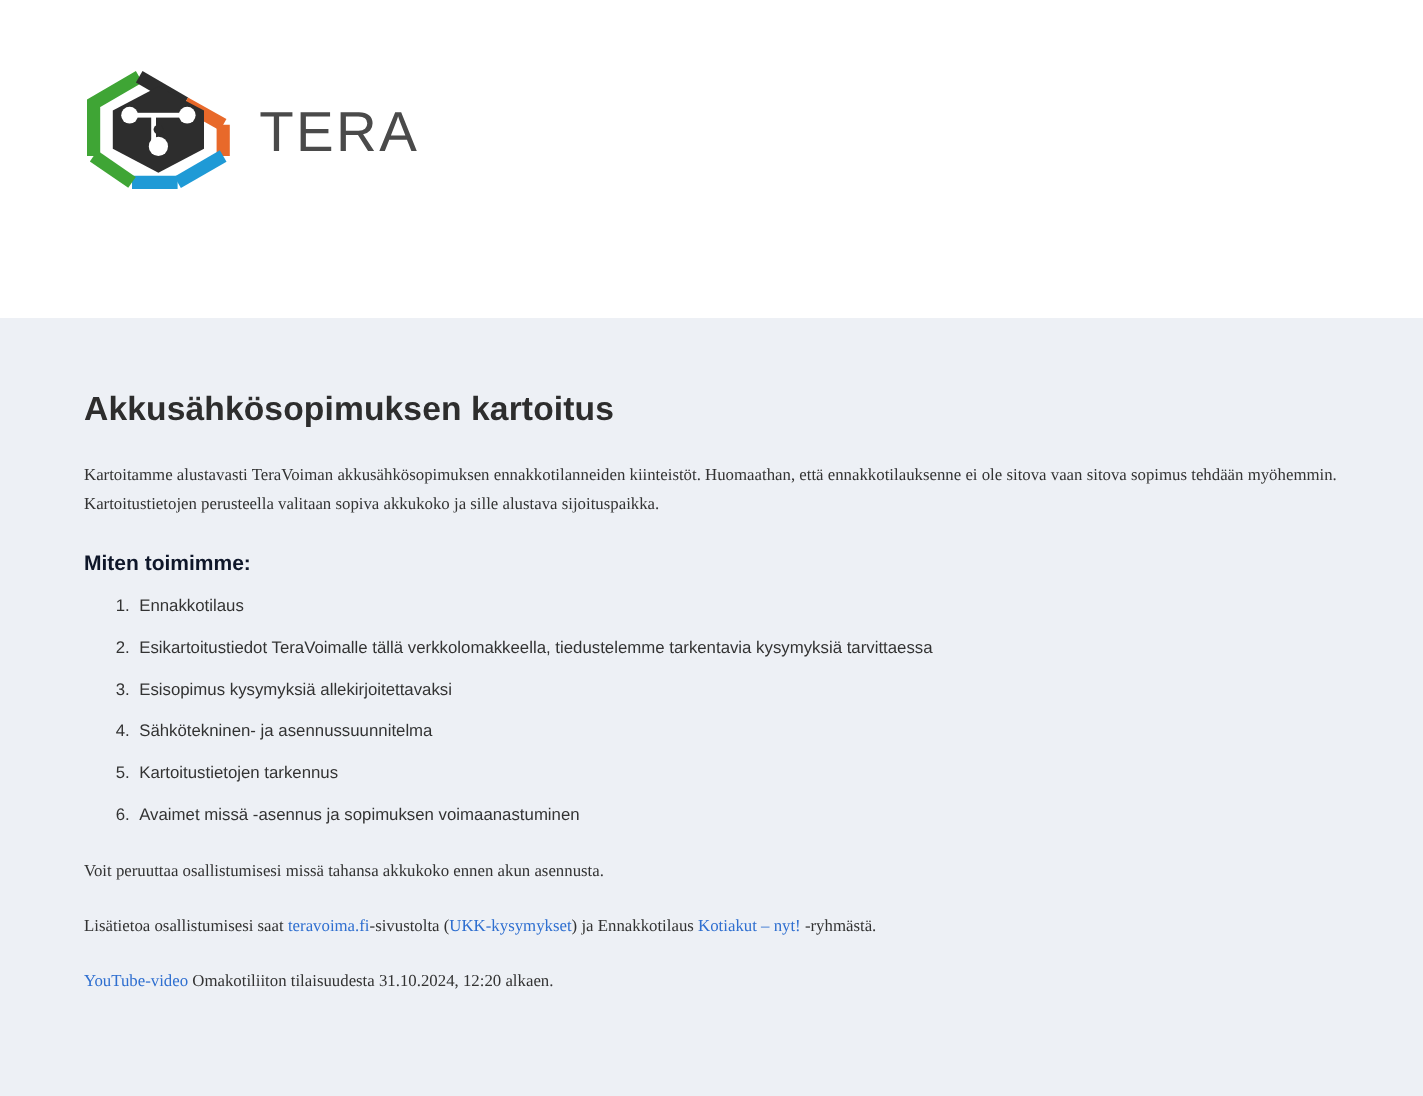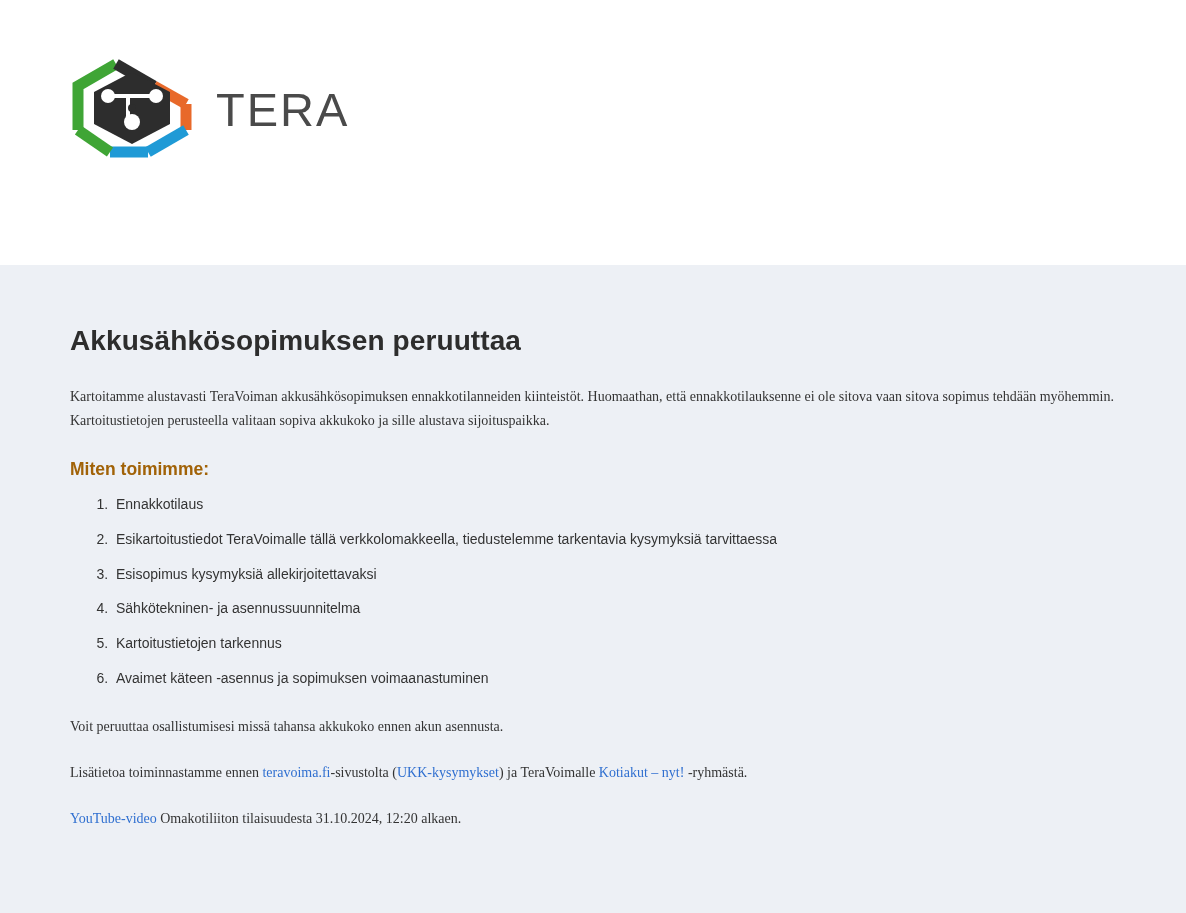--- a/index.html
+++ b/index.html
@@ -88,21 +88,21 @@
     max-width: 1055px;
     font-family: Liberation Serif, serif;
   }
 
   p.lead {
     margin-bottom: 26px;
   }
 
   .subhead {
     font-size: 17.5px;
-    color: #a16207;
+    color: #0f172a;
     font-weight: 600;
     margin: 0 0 14px 0;
   }
 
   ol.steps {
     margin: 0 0 26px 0;
     padding-left: 42px;
     list-style-type: decimal;
   }
 
@@ -154,35 +154,35 @@
         </g>
       </svg>
       <div class="logo-text">
         <span class="line1">TERA</span>
       </div>
     </div>
   </div>
 
   <div class="panel">
 
-    <h1 class="title">Akkusähkösopimuksen peruuttaa</h1>
+    <h1 class="title">Akkusähkösopimuksen kartoitus</h1>
 
     <p class="para lead">Kartoitamme alustavasti TeraVoiman akkusähkösopimuksen ennakkotilanneiden kiinteistöt. Huomaathan, että ennakkotilauksenne ei ole sitova vaan sitova sopimus tehdään myöhemmin. Kartoitustietojen perusteella valitaan sopiva akkukoko ja sille alustava sijoituspaikka.</p>
 
     <p class="subhead">Miten toimimme:</p>
 
     <ol class="steps">
       <li>Ennakkotilaus</li>
       <li>Esikartoitustiedot TeraVoimalle tällä verkkolomakkeella, tiedustelemme tarkentavia kysymyksiä tarvittaessa</li>
       <li>Esisopimus kysymyksiä allekirjoitettavaksi</li>
       <li>Sähkötekninen- ja asennussuunnitelma</li>
       <li>Kartoitustietojen tarkennus</li>
-      <li>Avaimet käteen -asennus ja sopimuksen voimaanastuminen</li>
+      <li>Avaimet missä -asennus ja sopimuksen voimaanastuminen</li>
     </ol>
 
     <p class="para">Voit peruuttaa osallistumisesi missä tahansa akkukoko ennen akun asennusta.</p>
 
-    <p class="para"><span>Lisätietoa toiminnastamme ennen </span><a class="link" href="#">teravoima.fi</a><span>-sivustolta (</span><a class="link" href="#">UKK-kysymykset</a><span>) ja TeraVoimalle </span><a class="link" href="#">Kotiakut – nyt!</a><span> -ryhmästä.</span></p>
+    <p class="para"><span>Lisätietoa osallistumisesi saat </span><a class="link" href="#">teravoima.fi</a><span>-sivustolta (</span><a class="link" href="#">UKK-kysymykset</a><span>) ja Ennakkotilaus </span><a class="link" href="#">Kotiakut – nyt!</a><span> -ryhmästä.</span></p>
 
     <p class="para para-last"><a class="link" href="#">YouTube-video</a><span> Omakotiliiton tilaisuudesta 31.10.2024, 12:20 alkaen.</span></p>
 
   </div>
 </div>
 
 </body></html>

